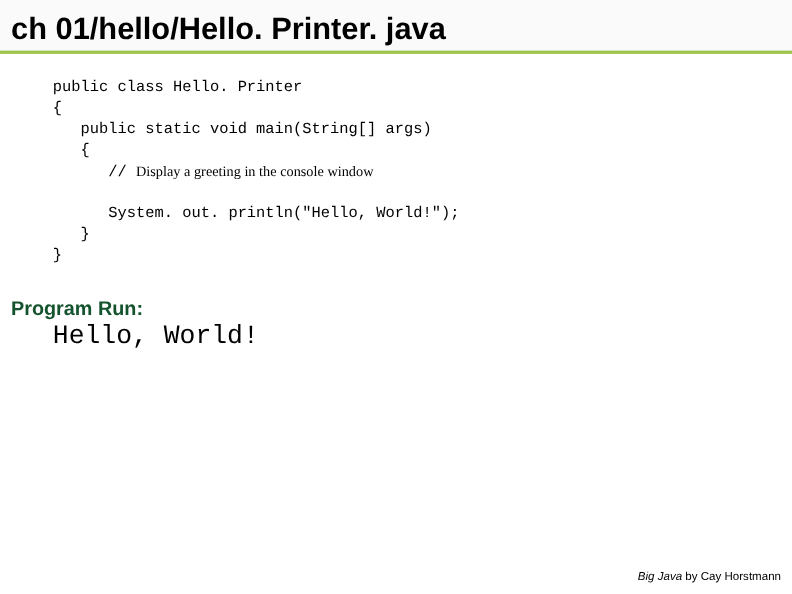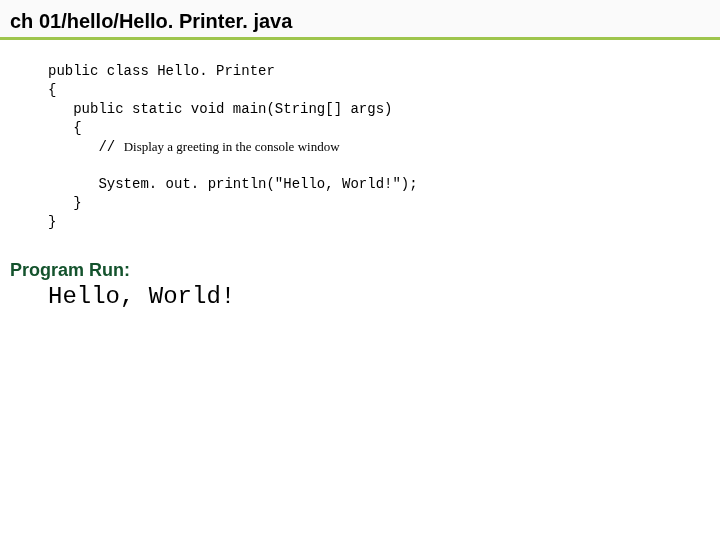--- a/index.html
+++ b/index.html
@@ -9,21 +9,21 @@
   }
   body {
     width: 720px;
     height: 540px;
     background: #ffffff;
     font-family: Arial, Helvetica, sans-serif;
     position: relative;
     overflow: hidden;
   }
   .slide-title {
-    font-size: 20px;
+    font-size: 28px;
     font-weight: bold;
     color: #000;
     padding: 10px 10px 4px 10px;
     border-bottom: 3px solid #9ec54d;
     background: #fafafa;
   }
   .code-block {
     font-family: "Courier New", Courier, monospace;
     font-size: 14px;
     color: #000;
@@ -75,13 +75,14 @@
 <span><span class="comment-line">      // </span><span class="comment-text">Display a greeting in the console window</span></span>
 <span></span>
 <span>      System. out. println("Hello, World!");</span>
 <span>   }</span>
 <span>}</span></div>
 
 <div class="run-label">Program Run:</div>
 <div class="run-output">Hello, World!</div>
 
 <div class="footer">
+  <div><span class="book-title">Big Java</span><span> by Cay Horstmann</span></div>
 </div>
 
 </body></html>

